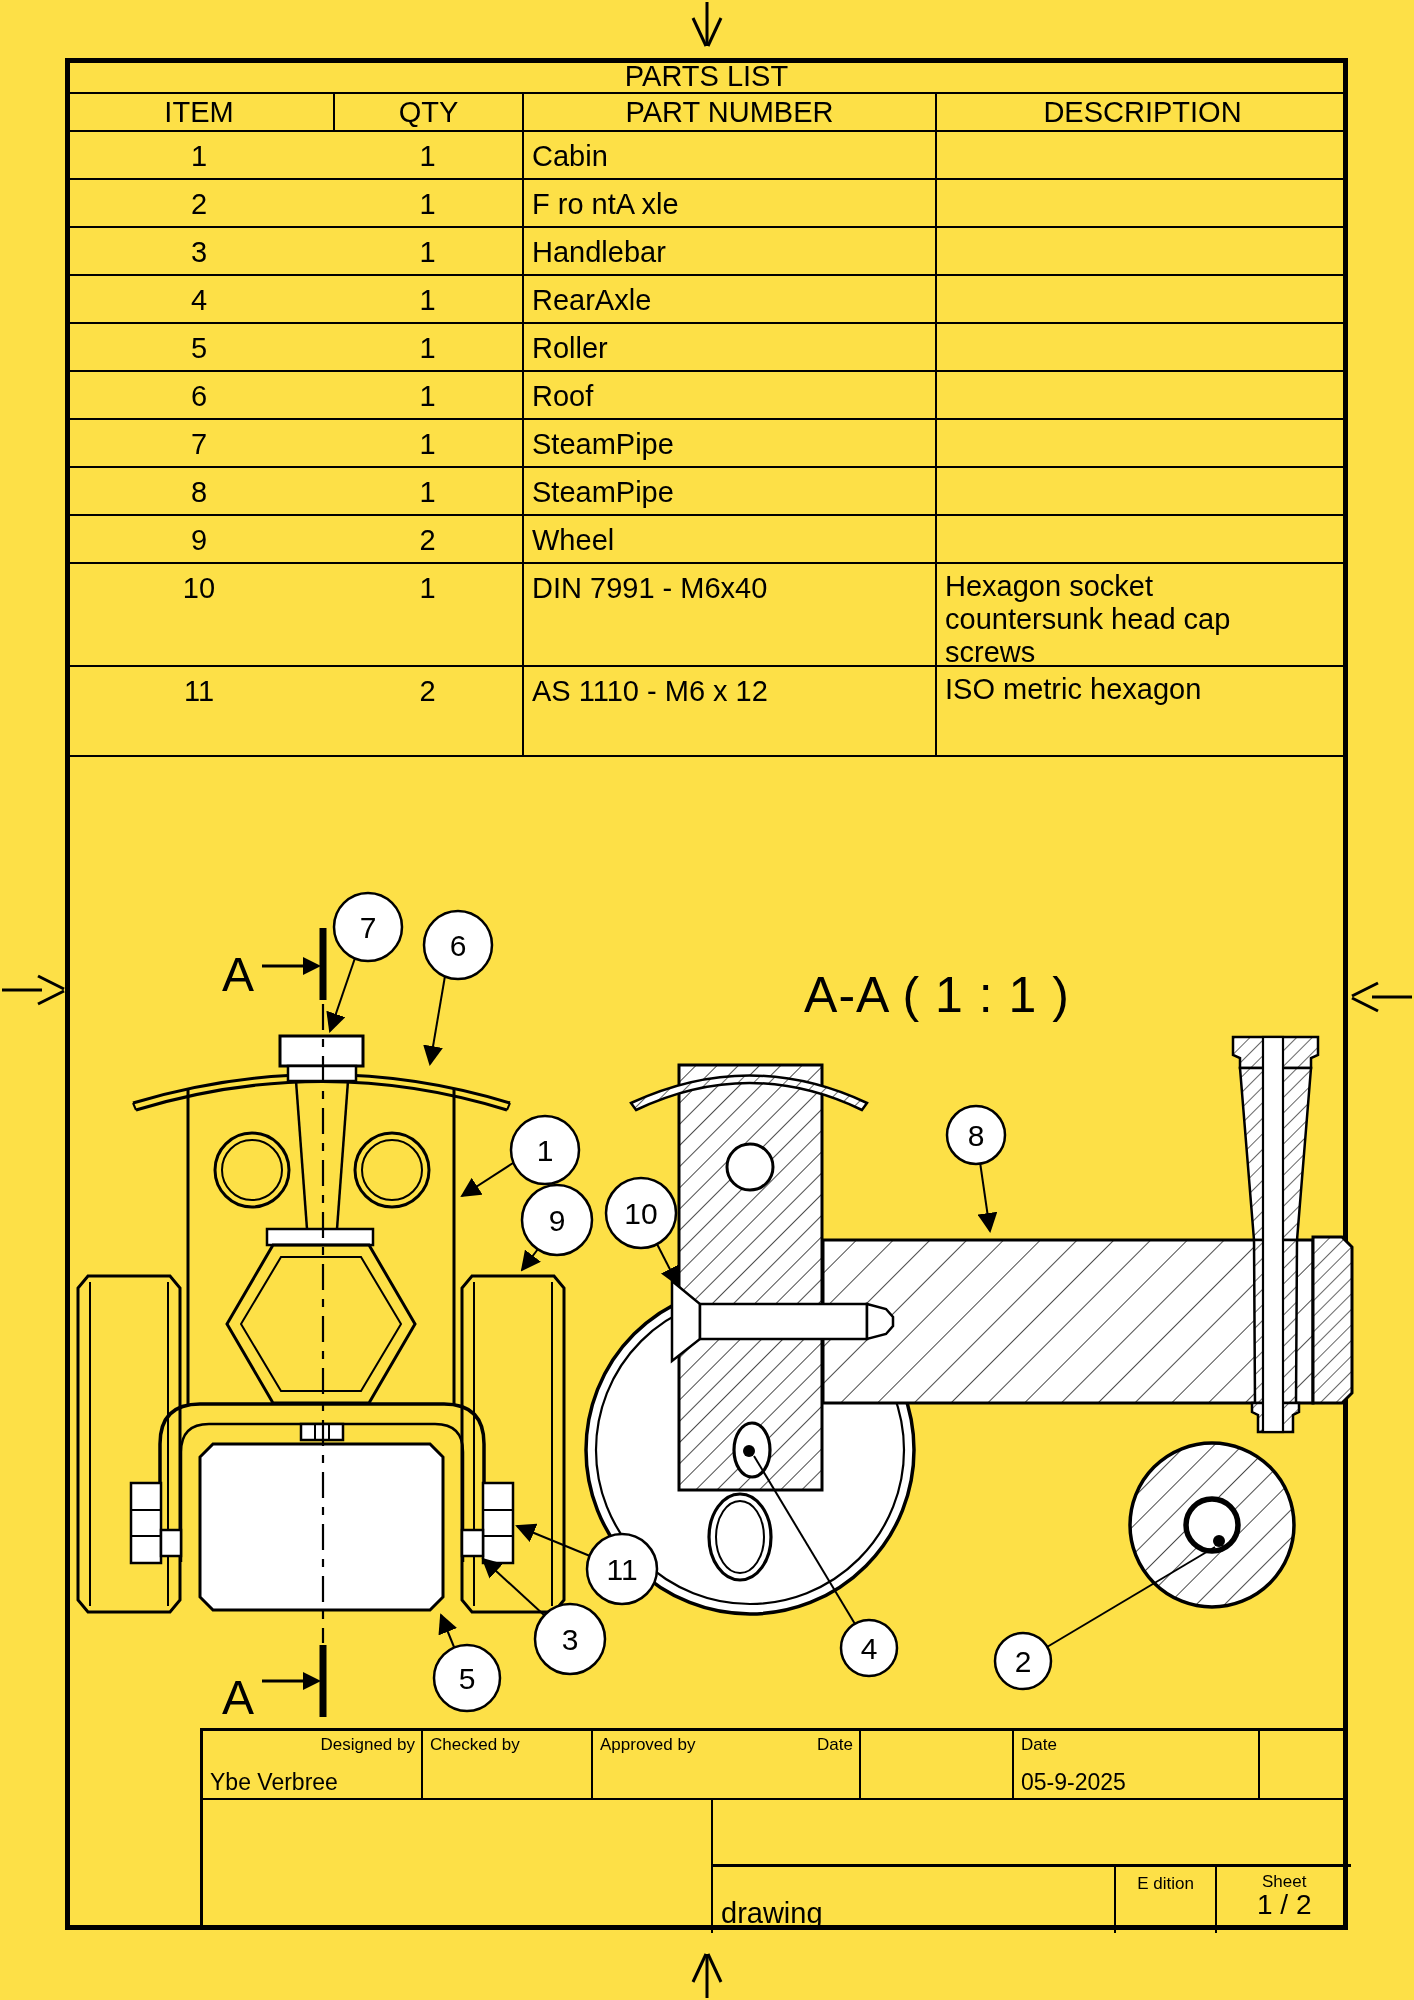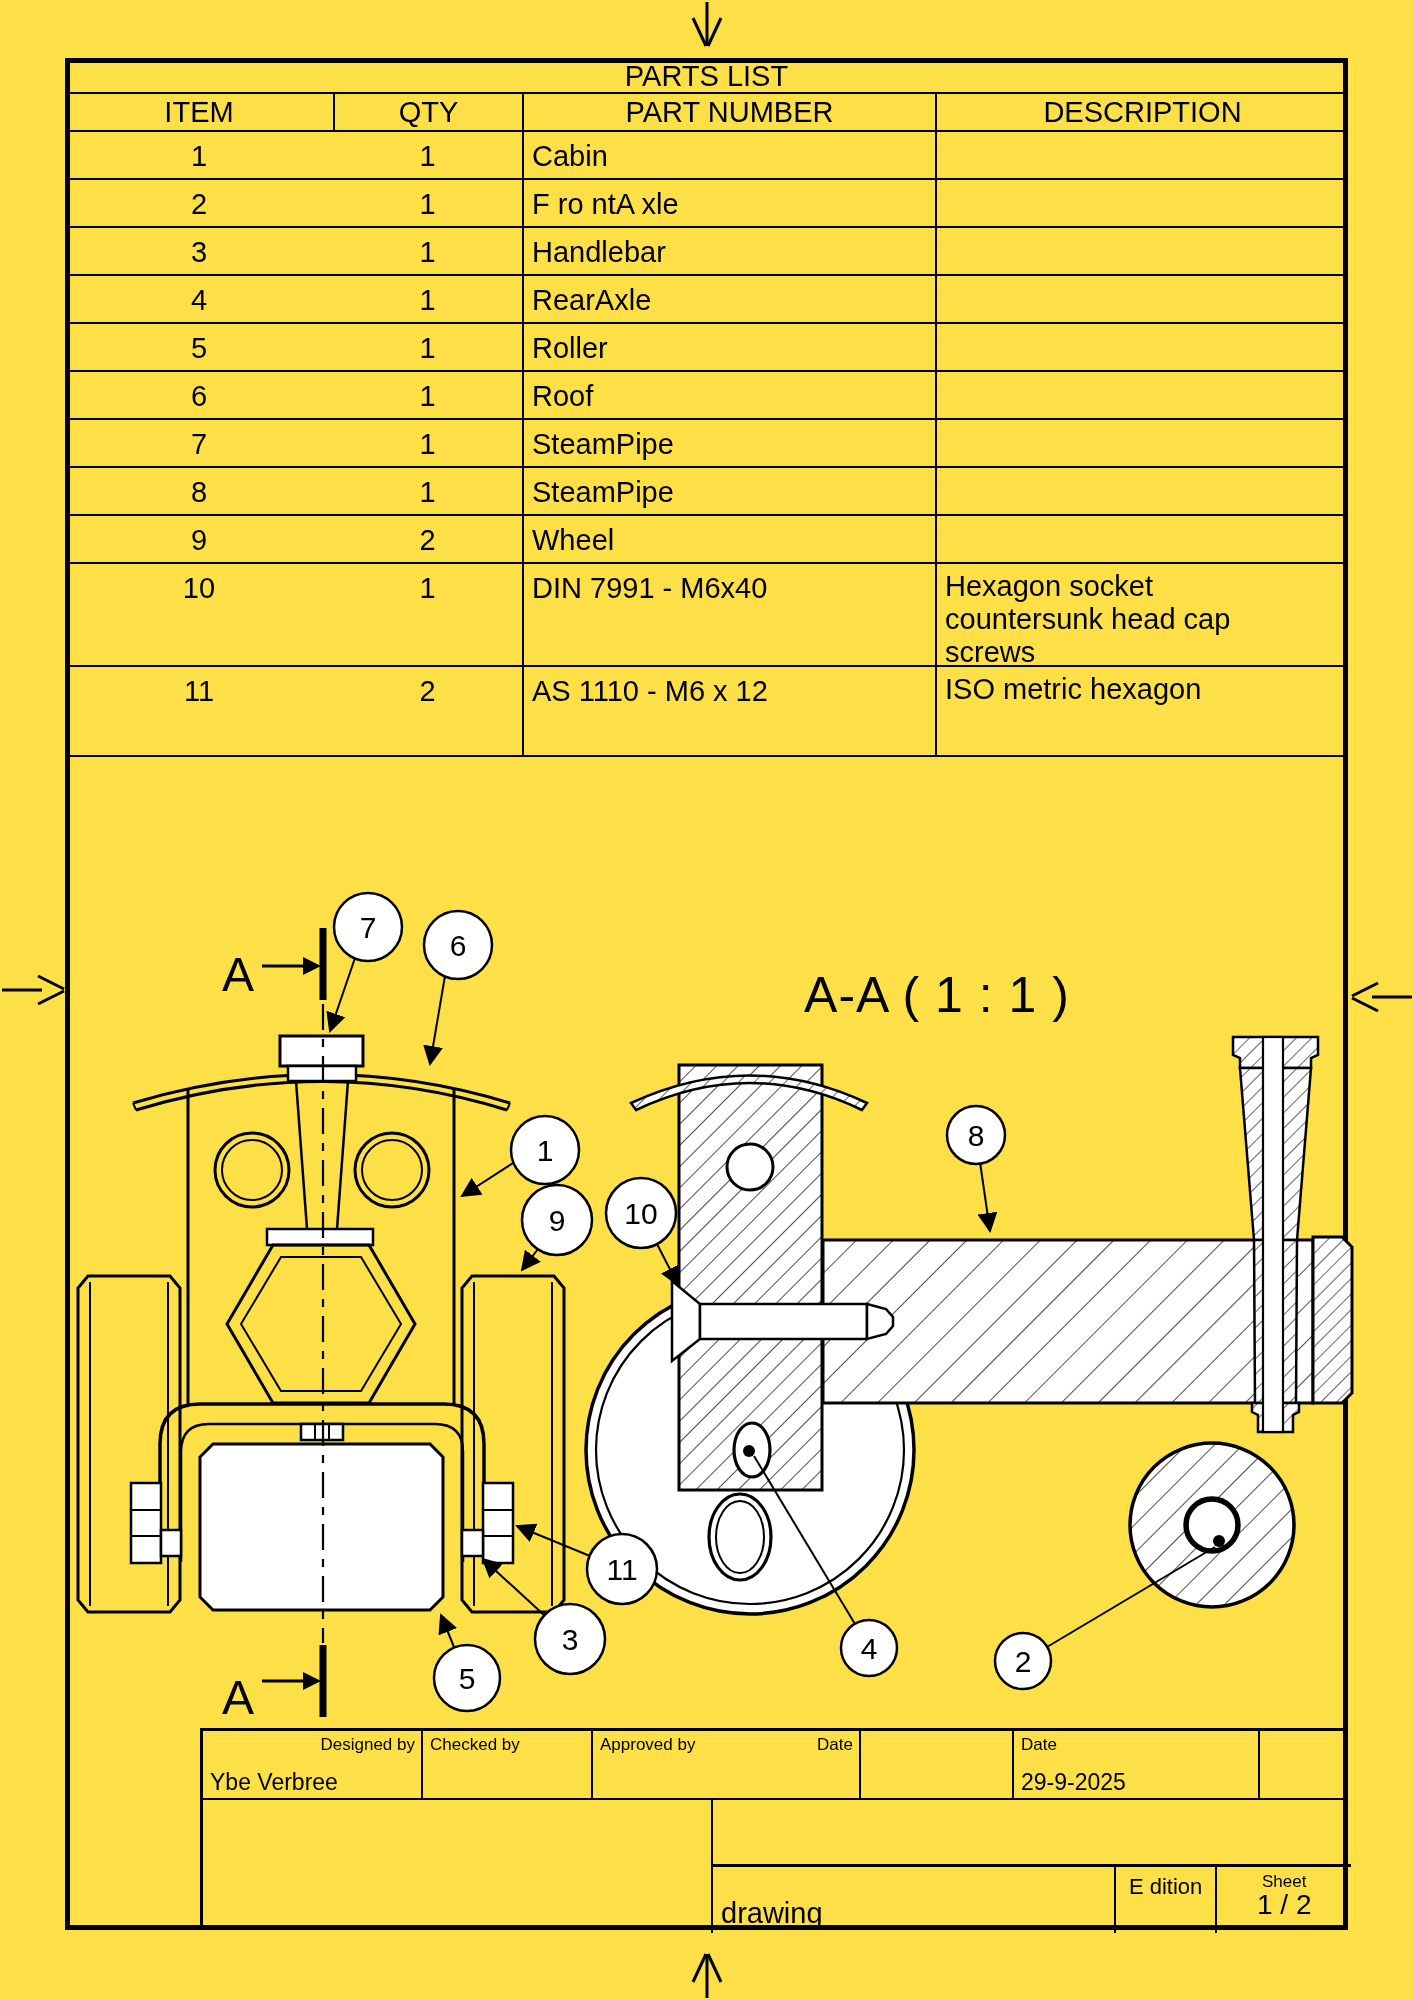--- a/index.html
+++ b/index.html
@@ -353,32 +353,32 @@
       <div class="tb-cell" style="width:170px;">
         <div class="tb-label">Checked by</div>
       </div>
       <div class="tb-cell tb-flex" style="width:268px;">
         <div class="tb-label">Approved by</div>
         <div class="tb-label">Date</div>
       </div>
       <div class="tb-cell" style="width:153px;"></div>
       <div class="tb-cell" style="width:246px;">
         <div class="tb-label">Date</div>
-        <div class="tb-value">29-9-2025</div>
+        <div class="tb-value">05-9-2025</div>
       </div>
       <div class="tb-cell" style="flex:1;"></div>
     </div>
     <div id="tb-left-big"></div>
     <div id="tb-right-top"></div>
     <div id="tb-right-bot">
       <div class="tbb-cell" id="cell-drawing">
         <div class="tb-big">drawing</div>
       </div>
       <div class="tbb-cell" id="cell-edition">
-        <div style="font-size:22px;padding-top:7px;">E dition</div>
+        <div style="font-size:17px;padding-top:7px;">E dition</div>
       </div>
       <div class="tbb-cell" id="cell-sheet">
         <div style="font-size:17px;padding-top:5px;">Sheet</div>
         <div class="sheet-num">1 / 2</div>
       </div>
     </div>
   </div>
 
 </div>
 

